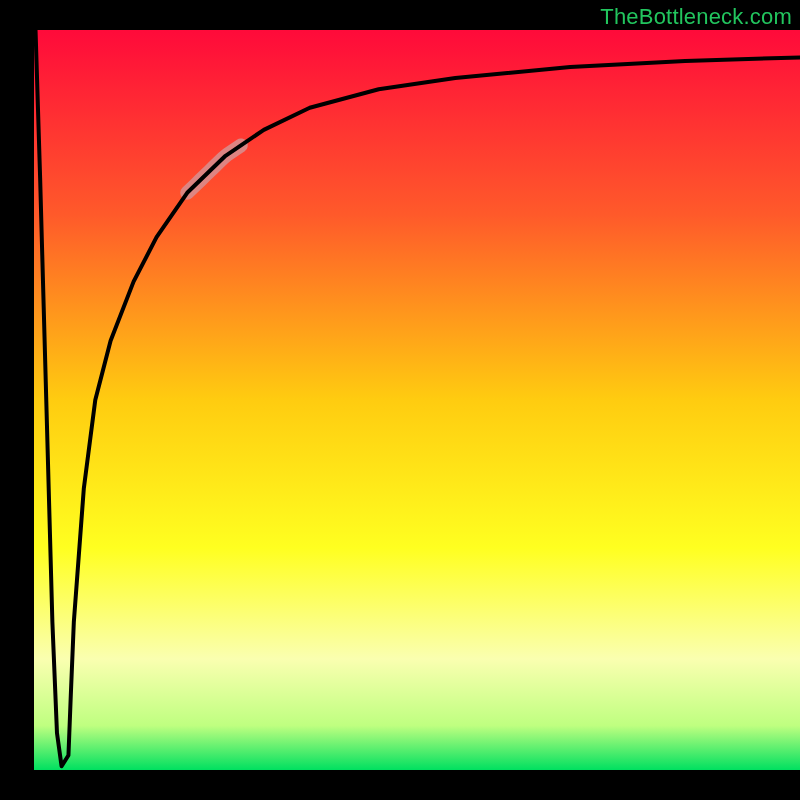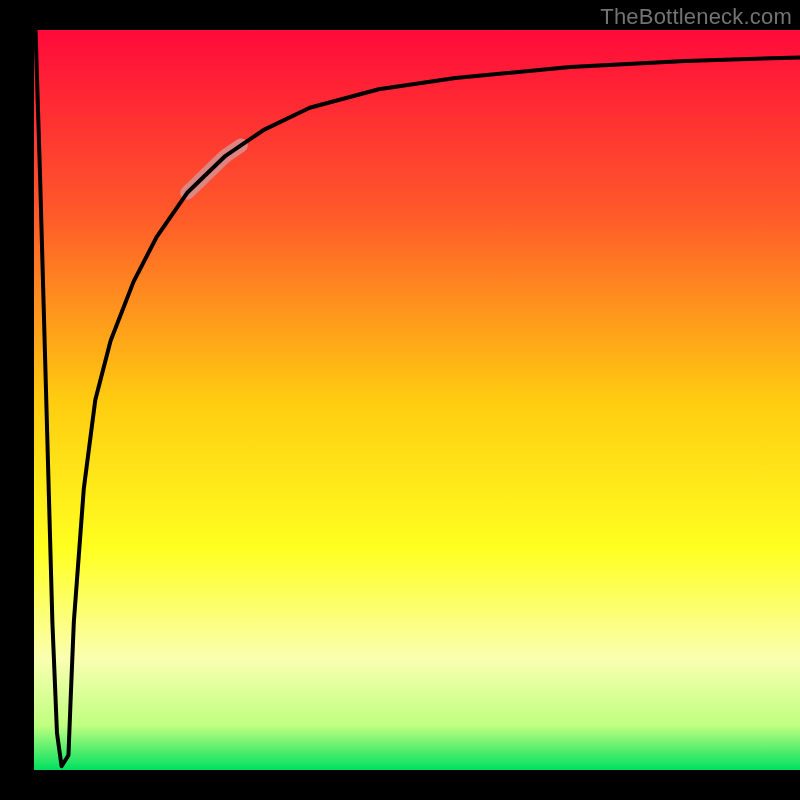--- a/index.html
+++ b/index.html
@@ -8,21 +8,21 @@
     height: 800px;
     background: #000;
     position: relative;
     font-family: Arial, Helvetica, sans-serif;
     overflow: hidden;
   }
   .watermark {
     position: absolute;
     top: 4px;
     right: 8px;
-    color: #737373;
+    color: #22c55e;
     font-size: 22px;
     font-weight: 500;
     z-index: 5;
     letter-spacing: 0.2px;
   }
   .plot-area {
     position: absolute;
     left: 34px;
     top: 30px;
     width: 766px;

